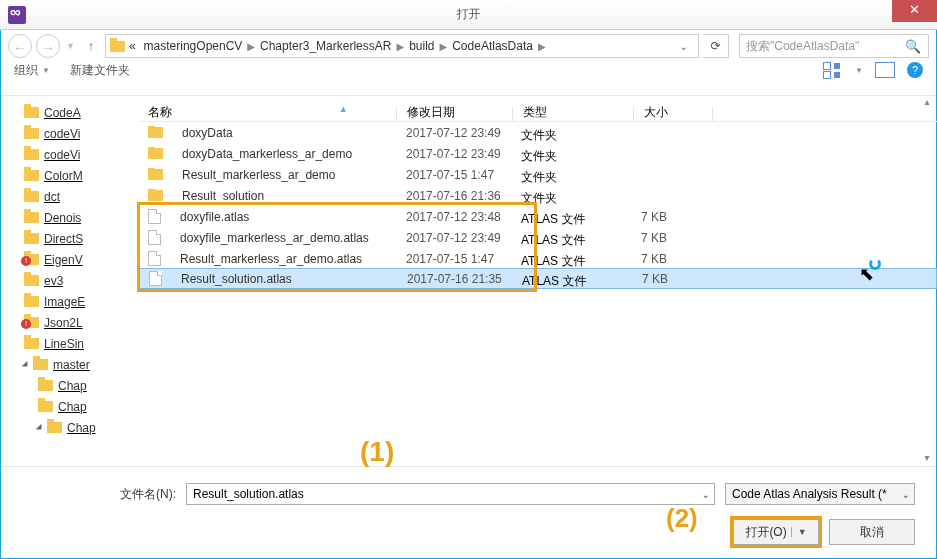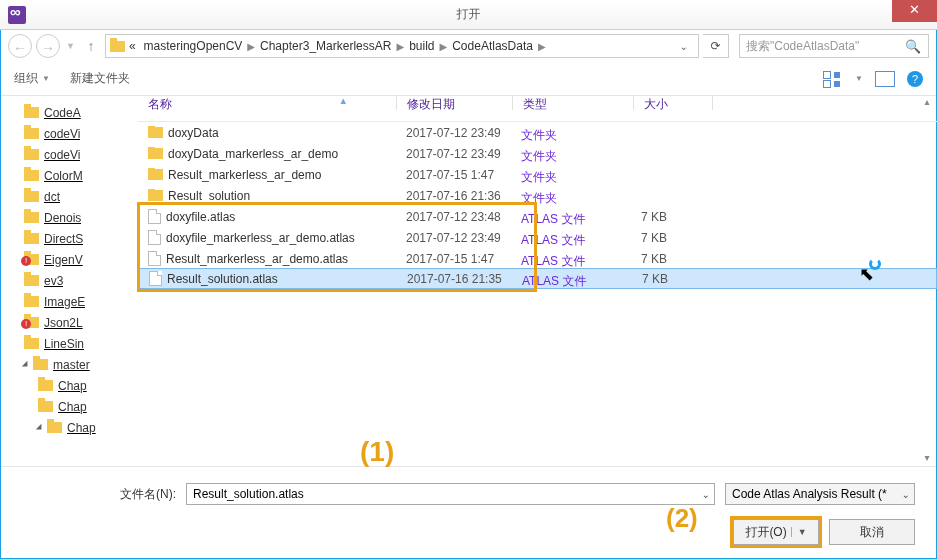--- a/index.html
+++ b/index.html
@@ -20,21 +20,21 @@
 .breadcrumb { flex: 1; height: 24px; border: 1px solid #ccc; display: flex; align-items: center; padding: 0 4px; background: #fff; }
 .breadcrumb .crumb { padding: 0 4px; color: #333; white-space: nowrap; }
 .breadcrumb .crumb-sep { color: #888; padding: 0 1px; font-size: 10px; }
 .breadend { display: flex; align-items: center; margin-left: auto; }
 .breadend .dd { color: #666; padding: 0 6px; }
 .refresh { width: 26px; height: 24px; border: 1px solid #ccc; border-left: none; display: flex; align-items: center; justify-content: center; color: #555; }
 .searchbox { width: 190px; height: 24px; border: 1px solid #ccc; margin-left: 6px; display: flex; align-items: center; padding: 0 6px; color: #999; position: relative; }
 .searchbox .sicon { position: absolute; right: 6px; color: #888; font-size: 13px; }
 
 
-.toolbar { height: 34px; border-bottom: 1px solid #e6e6e6; display: flex; align-items: center; padding: 0 14px; gap: 20px; }
+.toolbar { height: 34px; border-bottom: 1px solid #e6e6e6; display: flex; align-items: flex-start; padding: 0 14px; gap: 20px; }
 .toolbar .t-item { color: #555; display: flex; align-items: center; gap: 4px; }
 .toolbar .t-item .dd { font-size: 8px; color: #888; }
 .toolbar .spacer { flex: 1; }
 .toolbar .view-icons { display: flex; align-items: center; gap: 12px; color: #5a8dd6; }
 .toolbar .view-icon { width: 20px; height: 16px; position: relative; }
 .vi-details::before { content: ""; position: absolute; left: 0; top: 0; width: 6px; height: 6px; border: 1px solid #5a8dd6; }
 .vi-details::after { content: ""; position: absolute; left: 0; top: 9px; width: 6px; height: 6px; border: 1px solid #5a8dd6; box-shadow: 10px 0 0 -1px #5a8dd6, 10px -9px 0 -1px #5a8dd6; }
 .vi-box { border: 1px solid #5a8dd6; width: 16px; height: 14px; }
 .help { width: 16px; height: 16px; border-radius: 50%; background: #1e98e6; color: #fff; text-align: center; line-height: 16px; font-size: 11px; }
 
@@ -47,36 +47,36 @@
 .tree-item.indent1 { padding-left: 24px; }
 .tree-item.indent2 { padding-left: 38px; }
 .tree-item.open > .tri { width: 0; height: 0; border-left: 4px solid #666; border-top: 4px solid transparent; border-bottom: 4px solid transparent; transform: rotate(45deg); }
 .folder-ic { width: 15px; height: 11px; background: #f5c74c; position: relative; flex-shrink: 0; }
 .folder-ic::before { content: ""; position: absolute; top: -3px; left: 0; width: 7px; height: 3px; background: #f5c74c; }
 .folder-ic.err::after { content: "!"; position: absolute; left: -3px; top: 2px; width: 10px; height: 10px; background: #d63a3a; border-radius: 50%; color: #fff; font-size: 8px; text-align: center; line-height: 10px; }
 .tree-label { color: #333; overflow: hidden; text-overflow: clip; }
 
 
 .filelist { flex: 1; display: flex; flex-direction: column; position: relative; }
-.columns { height: 26px; display: flex; align-items: flex-start; border-bottom: 1px solid #eaeaea; color: #4c1d95; }
+.columns { height: 26px; display: flex; align-items: flex-end; border-bottom: 1px solid #eaeaea; color: #000000; }
 .col { padding: 0 10px; position: relative; }
 .col.name { width: 258px; }
 .col.name::after { content: "▴"; color: #6ea7de; position: absolute; right: 50px; top: -2px; font-size: 11px; }
 .col.date { width: 115px; }
 .col.type { width: 120px; }
 .col.size { width: 78px; }
 .col-sep { width: 1px; height: 14px; background: #e2e2e2; }
 
 .rows { position: relative; }
 .row { height: 21px; display: flex; align-items: center; }
 .row.selected { background: #cee7fc; border: 1px solid #7cb8e8; margin: -1px 0; }
 .row .cell { padding: 0 10px; color: #333; white-space: nowrap; overflow: hidden; }
-.row .cell.name { width: 258px; display: flex; align-items: center; gap: 5px; }
+.row .cell.name { width: 258px; display: flex; align-items: center; gap: 19px; }
 .row .cell.date { width: 115px; color: #555; }
-.row .cell.type { width: 120px; color: #6d28d9; margin-top: 6px; }
+.row .cell.type { width: 120px; color: #000000; margin-top: 6px; }
 .row .cell.size { width: 78px; text-align: left; color: #555; }
 .file-ic { width: 13px; height: 15px; border: 1px solid #bbb; background: #fff; flex-shrink: 0; position: relative; }
 .file-ic::before { content: ""; position: absolute; right: -1px; top: -1px; width: 4px; height: 4px; background: #fff; border-left: 1px solid #bbb; border-bottom: 1px solid #bbb; }
 
 .highlight-box { position: absolute; border: 3px solid #e9a218; pointer-events: none; }
 .hb1 { left: -1px; top: 80px; width: 400px; height: 90px; }
 
 .annotation { position: absolute; color: #e9a218; font-size: 28px; font-weight: 600; }
 .ann1 { left: 222px; top: 340px; }
 .ann2 { left: 666px; top: 503px; font-size: 26px; }

